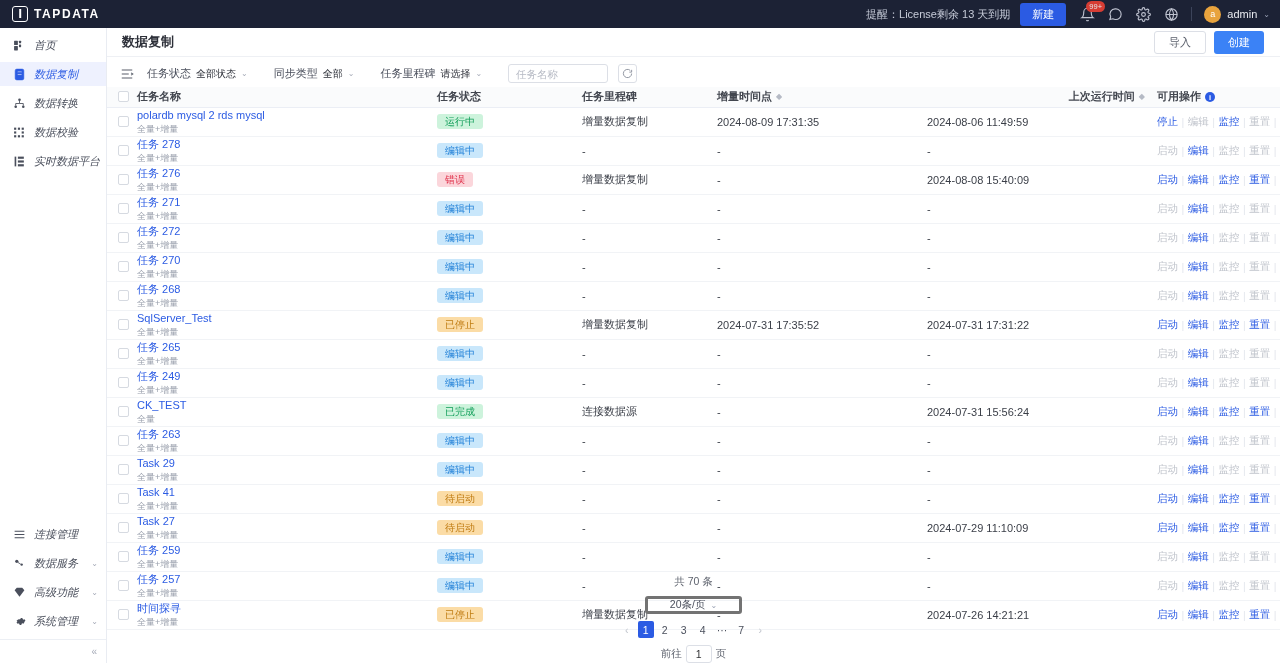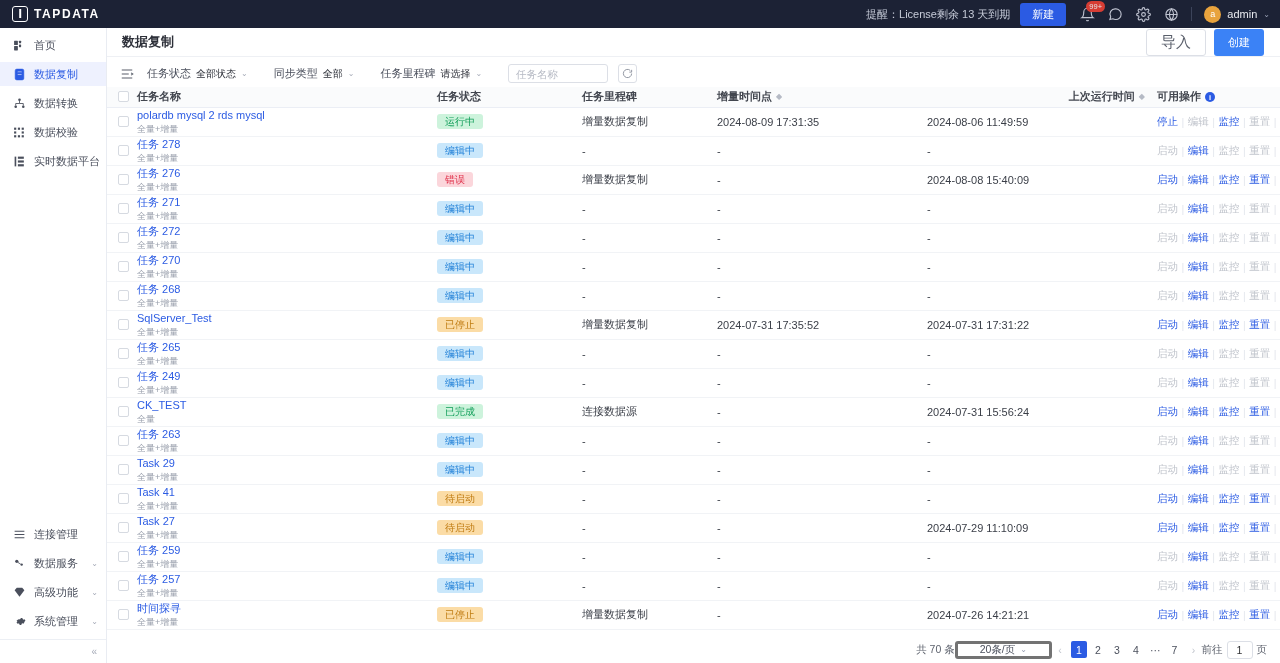--- a/index.html
+++ b/index.html
@@ -55,21 +55,21 @@
   .sidebar {
     position: absolute; top: 28px; left: 0; width: 107px; height: 635px;
     background: #fff; border-right: 1px solid #e9ecf2;
     display: flex; flex-direction: column;
   }
   .side-top { padding-top: 5px; }
   .side-bottom { margin-top: auto; padding-bottom: 0; }
   .side-item {
     height: 25px; display: flex; align-items: center; gap: 8px;
     padding: 0 8px 0 13px; font-size: 11px; color: #4a4f5c; cursor: pointer;
-    position: relative; margin-bottom: 0;
+    position: relative; margin-bottom: 0; font-style: italic;
   }
   .side-item + .side-item { margin-top: 0; }
   .side-item.active { background: #eef1fe; color: #2b5be3; }
   .side-item.active .sicon svg { stroke: #2b5be3; fill: #2b5be3; }
   .sicon { width: 13px; height: 13px; display: flex; align-items: center; justify-content: center; flex: none; }
   .side-label { white-space: nowrap; }
   .chev { margin-left: auto; font-size: 8px; color: #a6abb8; }
   .collapse-bar {
     height: 24px; border-top: 1px solid #eceff4; display: flex; align-items: center;
     justify-content: flex-end; padding-right: 9px; cursor: pointer;
@@ -81,21 +81,21 @@
     position: absolute; top: 28px; left: 107px; width: 1173px; height: 635px;
     background: #f5f6f9; display: flex; flex-direction: column;
   }
   .page-head {
     height: 29px; background: #fff; display: flex; align-items: center;
     padding: 0 16px 0 15px; border-bottom: 1px solid #eef0f4;
   }
   .page-title { font-size: 13px; font-weight: 700; color: #2c2f38; }
   .head-actions { margin-left: auto; display: flex; gap: 8px; }
   .btn-ghost {
-    background: #fff; border: 1px solid #dcdfe6; border-radius: 3px; font-size: 15px;
+    background: #fff; border: 1px solid #dcdfe6; border-radius: 3px; font-size: 11px;
     color: #5a5f6b; padding: 3px 14px; cursor: pointer;
   }
   .btn-primary {
     background: #3b82f6; border: none; border-radius: 3px; font-size: 11px;
     color: #fff; padding: 4px 14px; cursor: pointer;
   }
 
   .content-card {
     margin: 0; background: #fff; flex: 1; display: flex; flex-direction: column;
     overflow: hidden;
@@ -166,21 +166,21 @@
   .tag-pending  { background: #fbdca6; color: #c07c12; }
 
   .ops { display: flex; align-items: center; font-size: 10.5px; white-space: nowrap; }
   .op { color: #2b5be3; cursor: pointer; }
   .op.disabled { color: #c0c4cc; cursor: default; }
   .op-sep { color: #e4e7ed; margin: 0 3.5px; }
 
   
   .footer {
     height: 27px; display: flex; align-items: center; justify-content: flex-end;
-    padding: 0 13px; background: #fff; position: relative;
+    padding: 0 13px; background: #fff; gap: 7px; position: relative; flex-direction: column;
   }
   .f-total { font-size: 10.5px; color: #5e636e; }
   .f-size {
     height: 18px; border: 3px solid #737373; border-radius: 3px; display: flex;
     align-items: center; gap: 5px; padding: 0 22px; font-size: 10.5px; color: #4a4f5c; cursor: pointer; justify-content: space-between;
   }
   .pager { display: flex; align-items: center; gap: 3px; }
   .pg {
     min-width: 16px; height: 17px; display: flex; align-items: center; justify-content: center;
     font-size: 10.5px; color: #4a4f5c; cursor: pointer; padding: 0 3px; border-radius: 2px;

